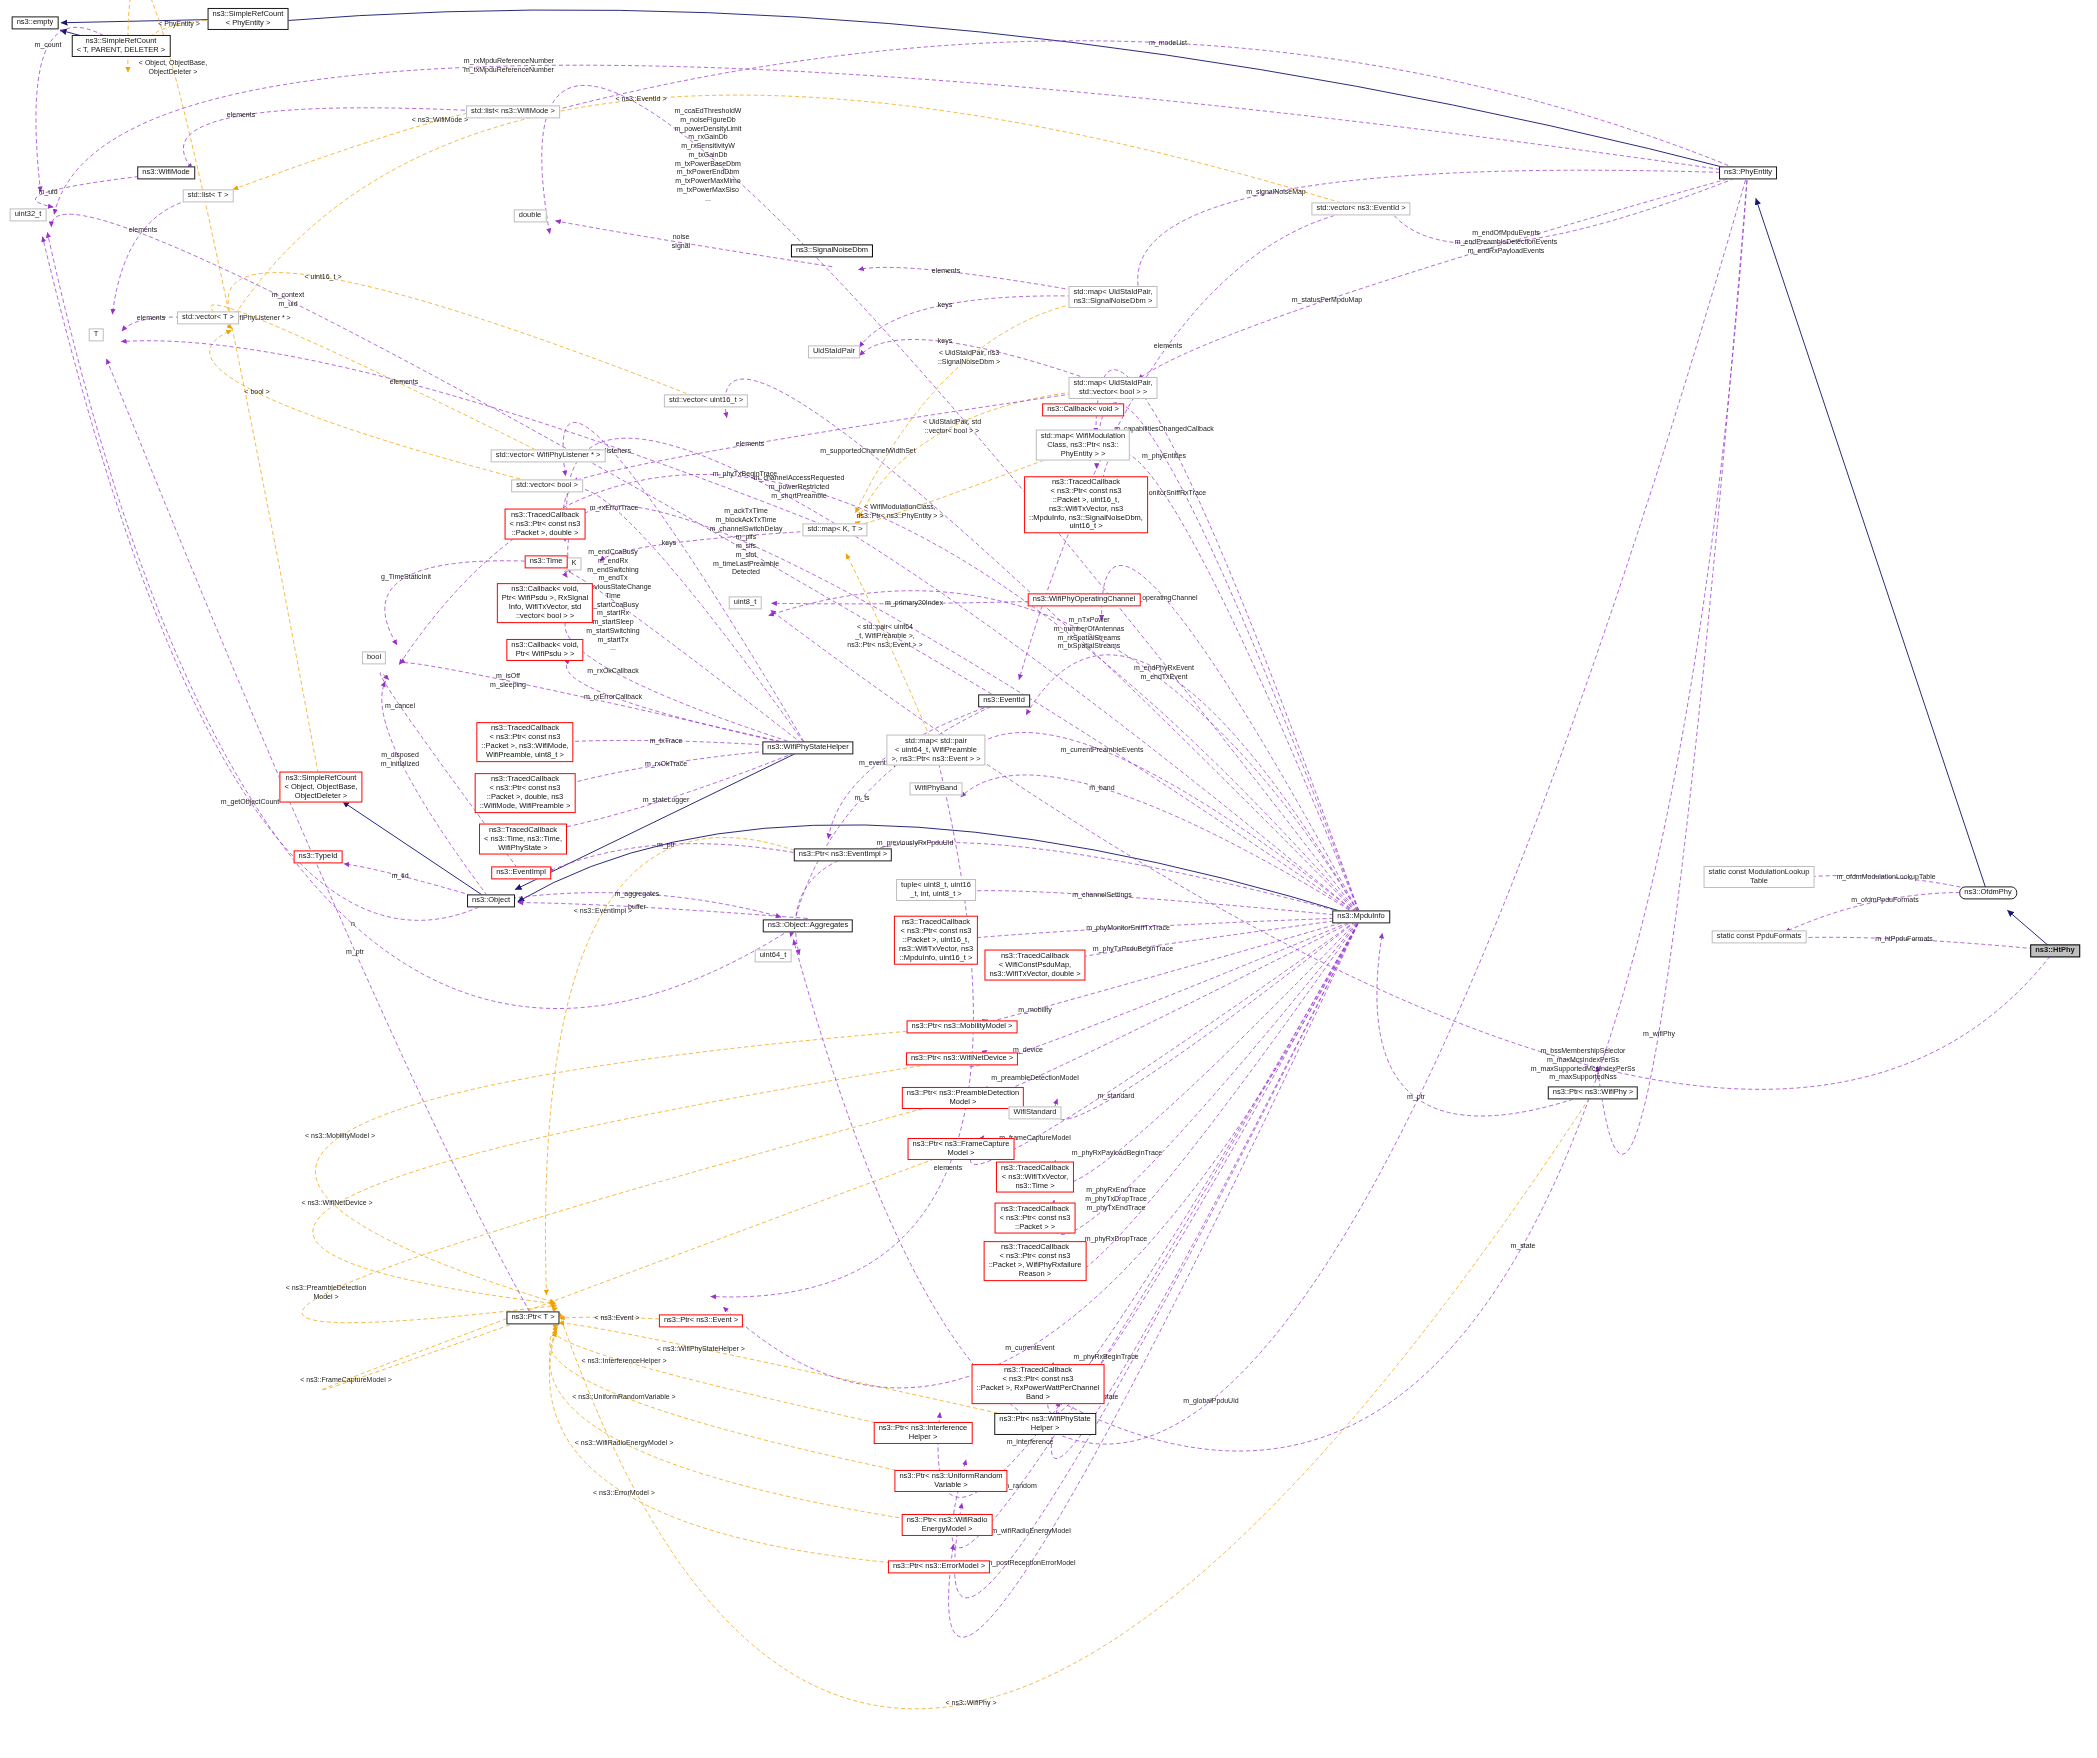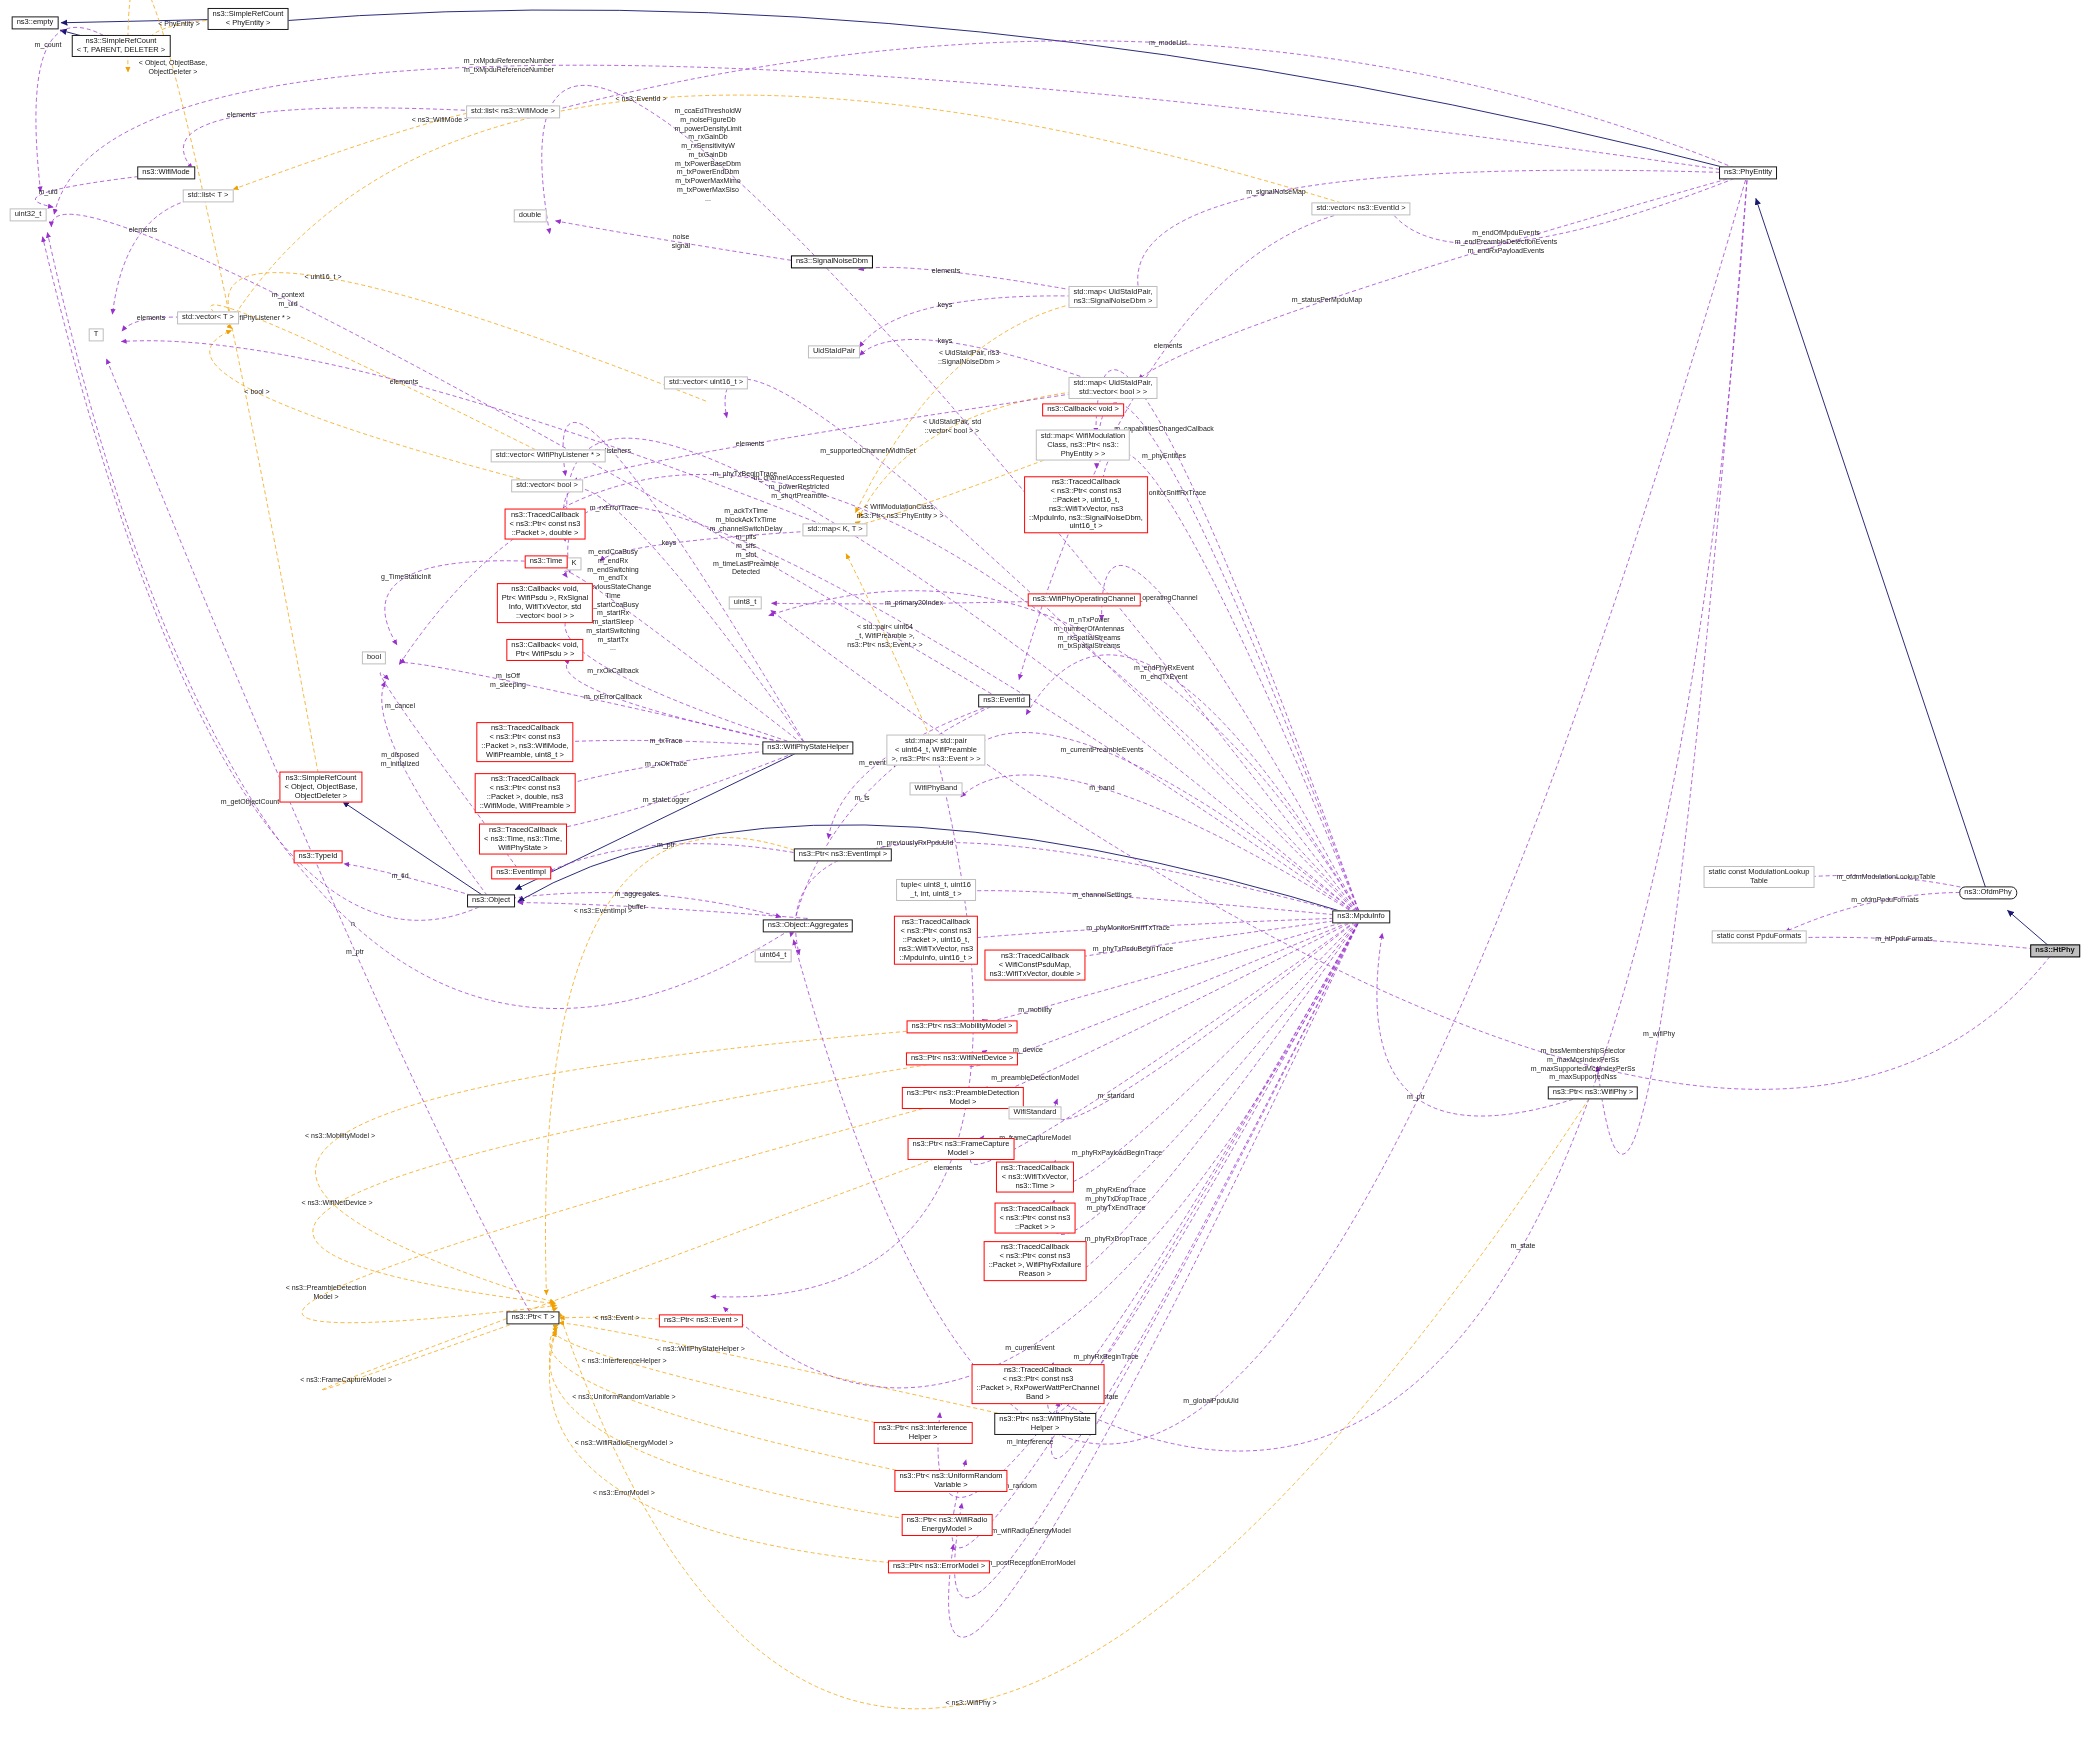--- a/index.html
+++ b/index.html
@@ -154,23 +154,23 @@
       <div class="node black" style="left: 35px; top: 23px;">ns3::empty</div>
       <div class="node black" style="left: 121px; top: 46px;">ns3::SimpleRefCount
 &lt; T, PARENT, DELETER &gt;</div>
       <div class="node black" style="left: 248px; top: 18.5px;">ns3::SimpleRefCount
 &lt; PhyEntity &gt;</div>
       <div class="node gray" style="left: 28px; top: 215px;">uint32_t</div>
       <div class="node black" style="left: 166px; top: 173px;">ns3::WifiMode</div>
       <div class="node gray" style="left: 208px; top: 196px;">std::list&lt; T &gt;</div>
       <div class="node gray" style="left: 513px; top: 112px;">std::list&lt; ns3::WifiMode &gt;</div>
       <div class="node gray" style="left: 530px; top: 216px;">double</div>
-      <div class="node black2" style="left: 832px; top: 262px;">ns3::SignalNoiseDbm</div>
+      <div class="node black2" style="left: 832px; top: 251px;">ns3::SignalNoiseDbm</div>
       <div class="node gray" style="left: 834px; top: 352px;">UidStaIdPair</div>
-      <div class="node gray" style="left: 706px; top: 383px;">std::vector&lt; uint16_t &gt;</div>
+      <div class="node gray" style="left: 706px; top: 401px;">std::vector&lt; uint16_t &gt;</div>
       <div class="node gray" style="left: 1113px; top: 297px;">std::map&lt; UidStaIdPair,
 ns3::SignalNoiseDbm &gt;</div>
       <div class="node gray" style="left: 1113px; top: 388px;">std::map&lt; UidStaIdPair,
 std::vector&lt; bool &gt; &gt;</div>
       <div class="node gray" style="left: 1361px; top: 209px;">std::vector&lt; ns3::EventId &gt;</div>
       <div class="node black" style="left: 1748px; top: 173px;">ns3::PhyEntity</div>
       <div class="node gray" style="left: 96px; top: 335px;">T</div>
       <div class="node gray" style="left: 208px; top: 318px;">std::vector&lt; T &gt;</div>
       <div class="node gray" style="left: 574px; top: 564px;">K</div>
       <div class="node gray" style="left: 835px; top: 530px;">std::map&lt; K, T &gt;</div>

